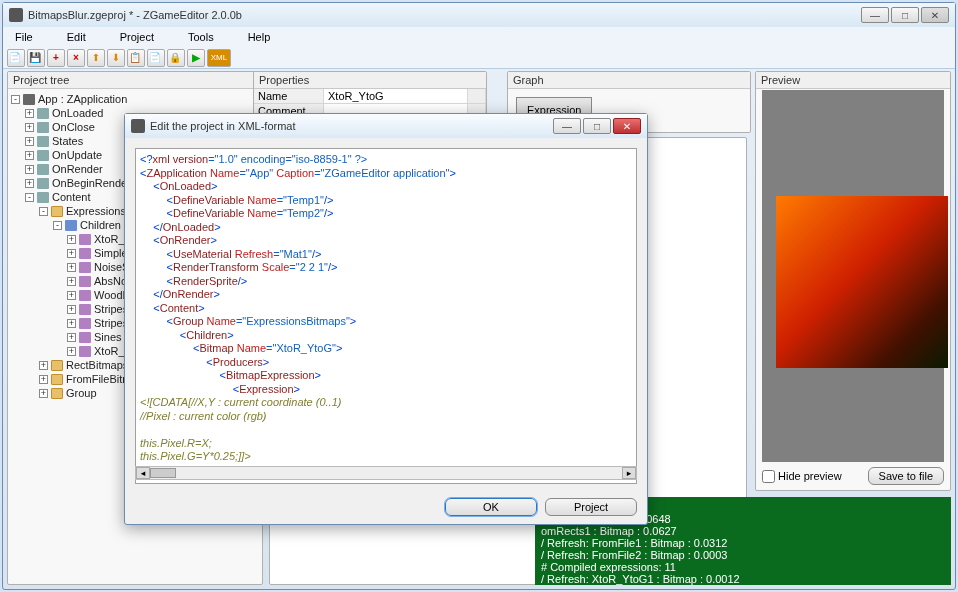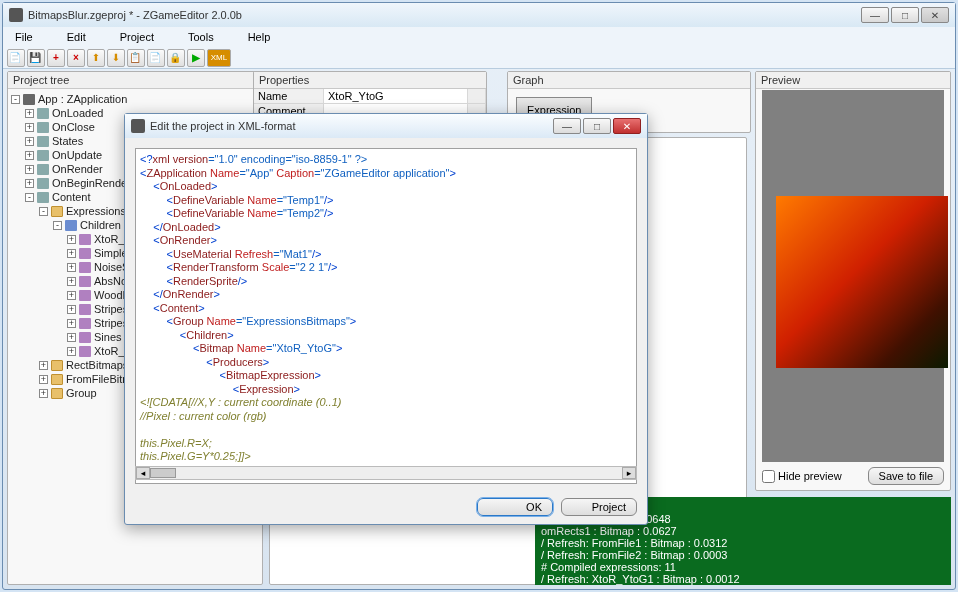--- a/index.html
+++ b/index.html
@@ -60,21 +60,21 @@
   .modal{position:absolute;left:124px;top:113px;width:524px;height:412px;background:#f0f0f0;border:1px solid #6a8cb0;border-radius:3px;box-shadow:0 4px 16px rgba(0,0,0,.35)}
   .modal .title-bar{background:linear-gradient(#fafdff,#dbe9f6)}
   .modal .win-btn.close2{background:linear-gradient(#e87070,#c03030);color:#fff;border-color:#902020}
   .xml-area{position:absolute;left:10px;right:10px;top:34px;bottom:40px;background:#fff;border:1px solid #a0a0a0;padding:4px;overflow:auto;font-family:Consolas,monospace;font-size:11px;line-height:13.5px;white-space:pre}
   .xml-area .br{color:#0040d0}
   .xml-area .tag{color:#8b1a1a}
   .xml-area .attr{color:#c02020}
   .xml-area .val{color:#1060c0}
   .xml-area .cdata{color:#808030;font-style:italic}
   .modal-foot{position:absolute;left:0;right:10px;bottom:8px;display:flex;justify-content:flex-end;gap:8px}
-  .modal-foot .btn{width:76px;text-align:right}
+  .modal-foot .btn{width:92px;text-align:center}
   .modal-foot .btn.primary{border:1px solid #2a78c8;outline:1px solid #7ab0e8}
   .hscroll{position:absolute;left:10px;right:10px;bottom:44px;height:14px;background:#eee;border:1px solid #bbb}
   .hscroll .thumb{position:absolute;left:14px;top:1px;width:26px;height:10px;background:#ccc;border:1px solid #999}
   .hscroll .arr{position:absolute;top:0;width:14px;height:12px;background:#ddd;border:1px solid #aaa;text-align:center;font-size:9px}
   .hscroll .arr.l{left:0}
   .hscroll .arr.r{right:0}
 </style>
 </head>
 <body>
 

